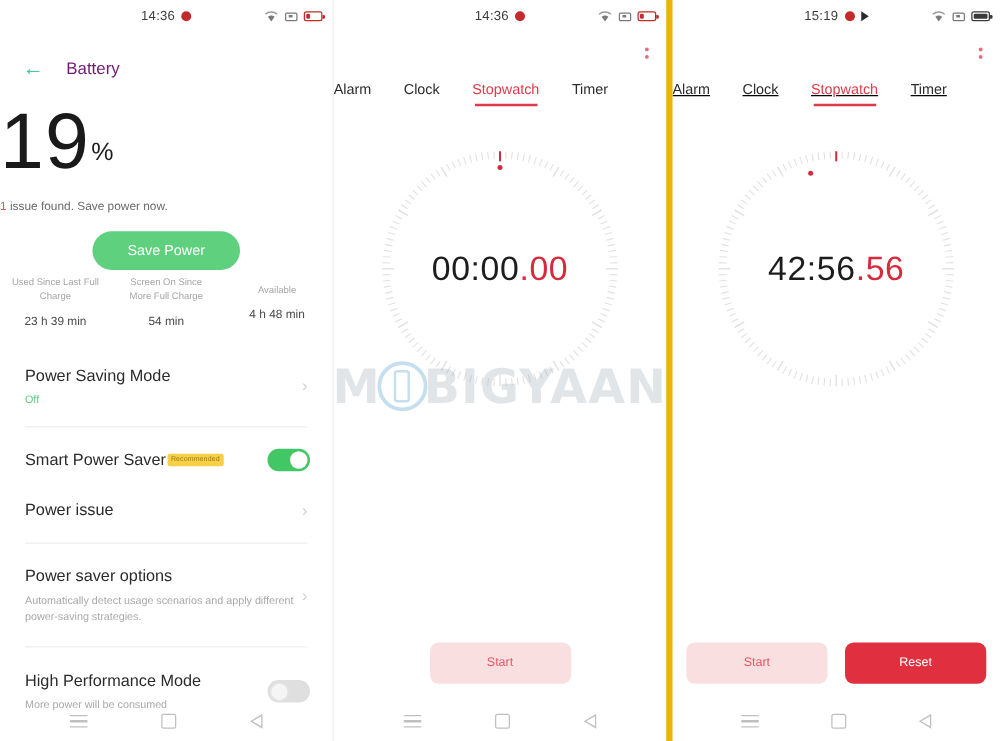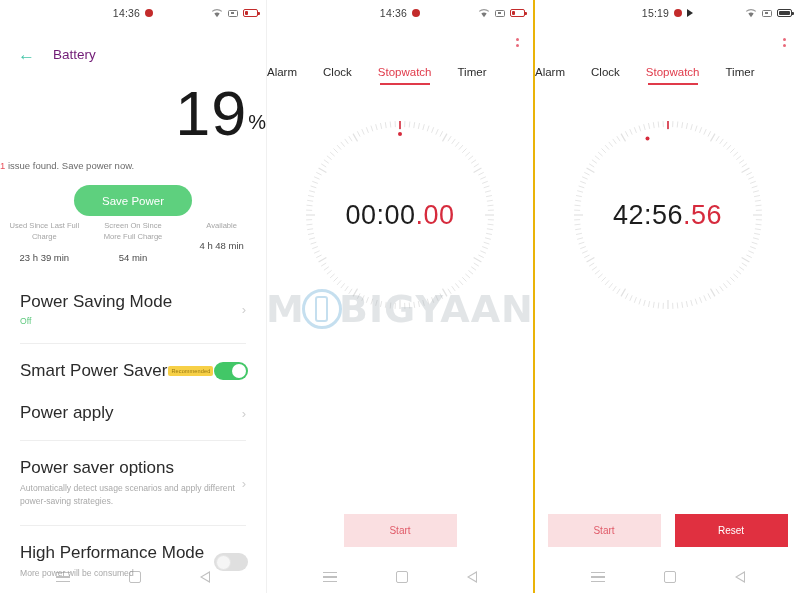--- a/index.html
+++ b/index.html
@@ -15,21 +15,21 @@
     position: relative;
   }
   .panel {
     position: relative;
     height: 593px;
     background: #ffffff;
     overflow: hidden;
   }
   .panel-battery { width: 266px; }
   .panel-sw1 { width: 267px; border-left: 1px solid #f0f0f0; }
-  .panel-sw2 { width: 267px; border-left: 2px solid #eab308; }
+  .panel-sw2 { width: 267px; border-left: 5px solid #eab308; text-decoration: underline; }
 
   
   .statusbar {
     height: 26px;
     display: flex;
     align-items: center;
     padding: 0 10px;
     position: relative;
   }
   .sb-left {
@@ -116,21 +116,21 @@
     font-size: 17px;
     color: #46c6a8;
     line-height: 1;
     cursor: pointer;
   }
   .bt-title {
     font-size: 13.5px;
     color: #701a75;
   }
   .bt-pct-wrap {
-    text-align: right;
+    text-align: left;
     margin-top: 14px;
     line-height: 1;
   }
   .bt-pct {
     font-size: 63px;
     font-weight: 300;
     color: #1a1a1a;
     letter-spacing: 1px;
   }
   .bt-pct-sym {
@@ -155,41 +155,42 @@
     color: #ffffff;
     border: none;
     border-radius: 16px;
     font-size: 11.5px;
     font-family: "Liberation Sans", sans-serif;
     cursor: pointer;
   }
   .bt-stats {
     display: flex;
     padding: 0 0;
+    align-items: center;
   }
   .bt-stat { flex: 1; text-align: center; }
   .bt-stat-label {
     font-size: 7.6px;
     color: #a5a5a5;
     line-height: 1.5;
     padding: 0 6px;
   }
   .bt-stat-value {
     font-size: 9.5px;
     color: #4a4a4a;
     margin-top: 9px;
   }
   .bt-list { margin-top: 18px; }
   .bt-row {
     position: relative;
     padding: 11px 24px 11px 20px;
     cursor: pointer;
   }
   .bt-row-title {
-    font-size: 17px;
+    font-size: 13px;
     color: #2b2b2b;
     display: inline-block;
     vertical-align: middle;
   }
   .bt-row-sub {
     font-size: 8.6px;
     color: #5ec97e;
     margin-top: 4px;
   }
   .bt-row-sub.gray {
@@ -307,21 +308,21 @@
     position: absolute;
     bottom: 46px;
     left: 0; right: 0;
     display: flex;
     justify-content: center;
     gap: 14px;
   }
   .sw-btn {
     width: 113px; height: 33px;
     border: none;
-    border-radius: 0;
+    border-radius: 7px;
     font-size: 10px;
     font-family: "Liberation Sans", sans-serif;
     cursor: pointer;
   }
   .btn-start {
     background: #fadfe1;
     color: #e05a68;
   }
   .btn-lap {
     background: #f3f3f3;
@@ -470,21 +471,21 @@
       </div>
 
       <div class="bt-div"></div>
 
       <div class="bt-row">
         <span class="bt-row-title">Smart Power Saver</span><span class="bt-badge">Recommended</span>
         <span class="toggle"></span>
       </div>
 
       <div class="bt-row">
-        <div class="bt-row-title">Power apply</div>
+        <div class="bt-row-title">Power issue</div>
         <span class="bt-chev">›</span>
       </div>
 
       <div class="bt-div"></div>
 
       <div class="bt-row">
         <div class="bt-row-title">Power saver options</div>
         <div class="bt-row-sub gray">Automatically detect usage scenarios and apply different power-saving strategies.</div>
         <span class="bt-chev">›</span>
       </div>

